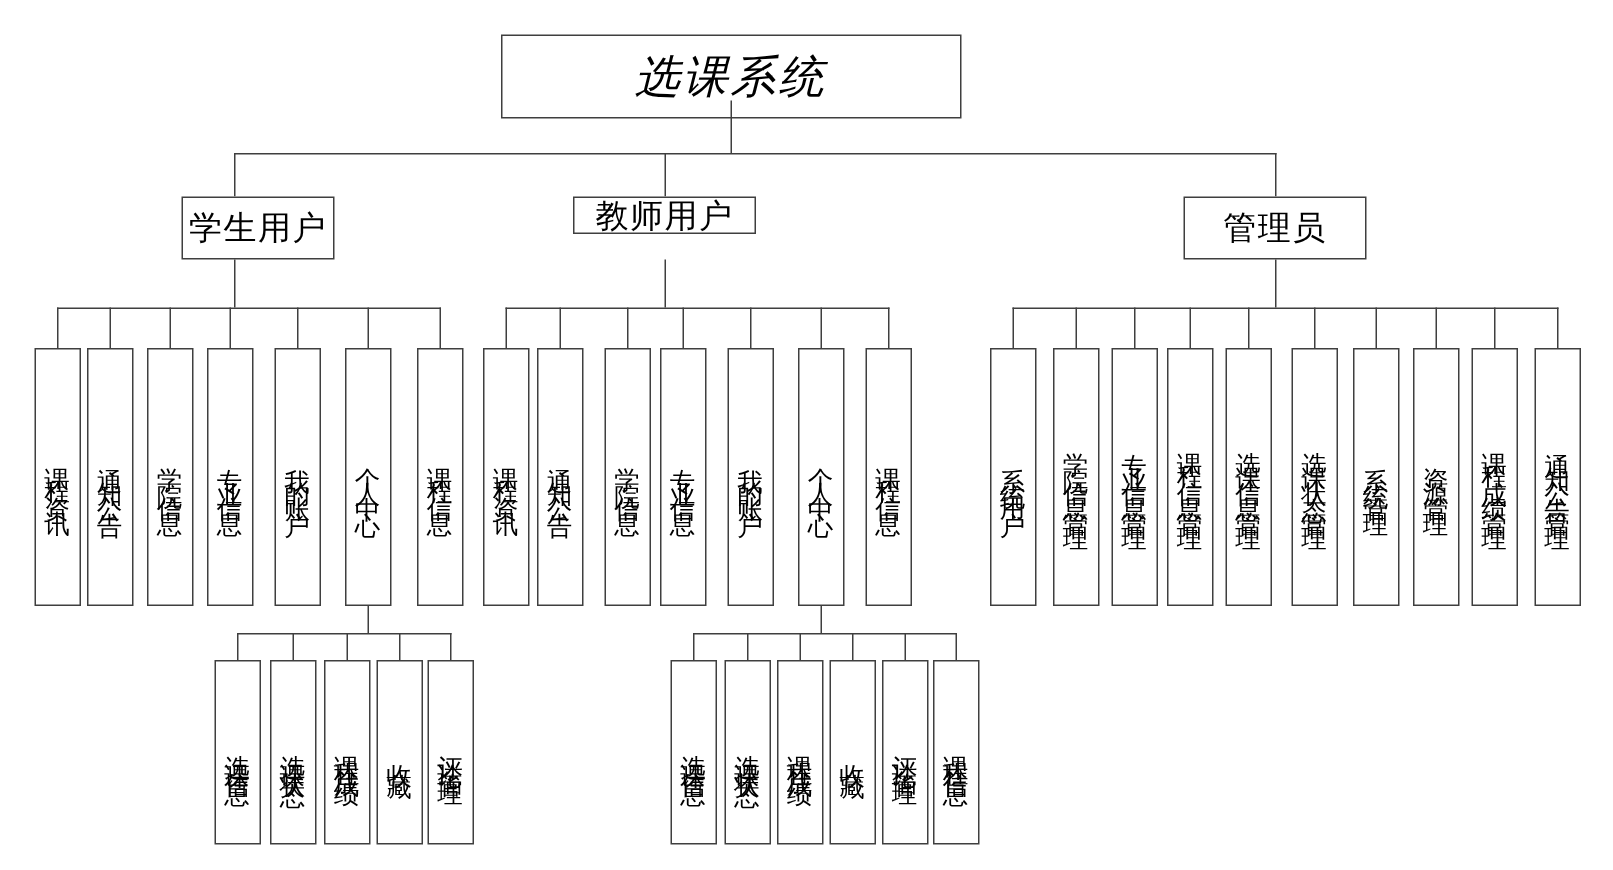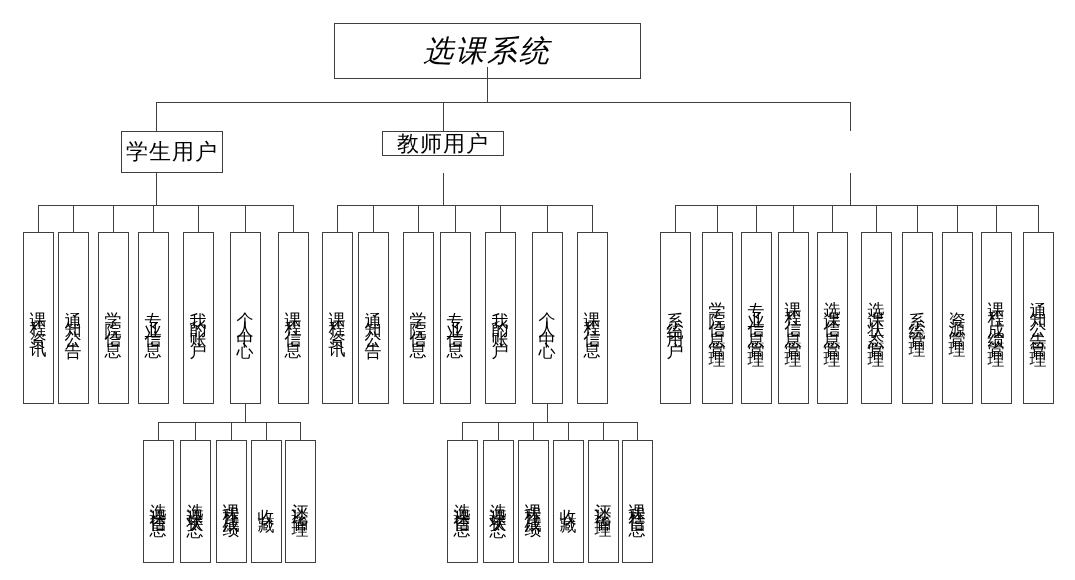--- a/index.html
+++ b/index.html
@@ -114,20 +114,21 @@
     <div class="node v-node v-sub" style="left:482.5px;top:440px;width:31px;height:123px;">选课状态</div>
     <div class="line v" style="left:533px;top:422px;height:18px;"></div>
     <div class="node v-node v-sub" style="left:517.5px;top:440px;width:31px;height:123px;">课程成绩</div>
     <div class="line v" style="left:568px;top:422px;height:18px;"></div>
     <div class="node v-node v-sub" style="left:552.5px;top:440px;width:31px;height:123px;">收藏</div>
     <div class="line v" style="left:603px;top:422px;height:18px;"></div>
     <div class="node v-node v-sub" style="left:587.5px;top:440px;width:31px;height:123px;">评论管理</div>
     <div class="line v" style="left:637px;top:422px;height:18px;"></div>
     <div class="node v-node v-sub" style="left:621.5px;top:440px;width:31px;height:123px;">课程信息</div>
     <div class="line v" style="left:850px;top:102px;height:29px;"></div>
+    <div class="node h-branch" style="left:789px;top:131px;width:122px;height:42px;">管理员</div>
     <div class="line v" style="left:850px;top:173px;height:32px;"></div>
     <div class="line h" style="left:675px;top:205px;width:364px;"></div>
     <div class="line v" style="left:675px;top:205px;height:27px;"></div>
     <div class="node v-node" style="left:659.5px;top:232px;width:31px;height:172px;">系统用户</div>
     <div class="line v" style="left:717px;top:205px;height:27px;"></div>
     <div class="node v-node" style="left:701.5px;top:232px;width:31px;height:172px;">学院信息管理</div>
     <div class="line v" style="left:756px;top:205px;height:27px;"></div>
     <div class="node v-node" style="left:740.5px;top:232px;width:31px;height:172px;">专业信息管理</div>
     <div class="line v" style="left:793px;top:205px;height:27px;"></div>
     <div class="node v-node" style="left:777.5px;top:232px;width:31px;height:172px;">课程信息管理</div>

